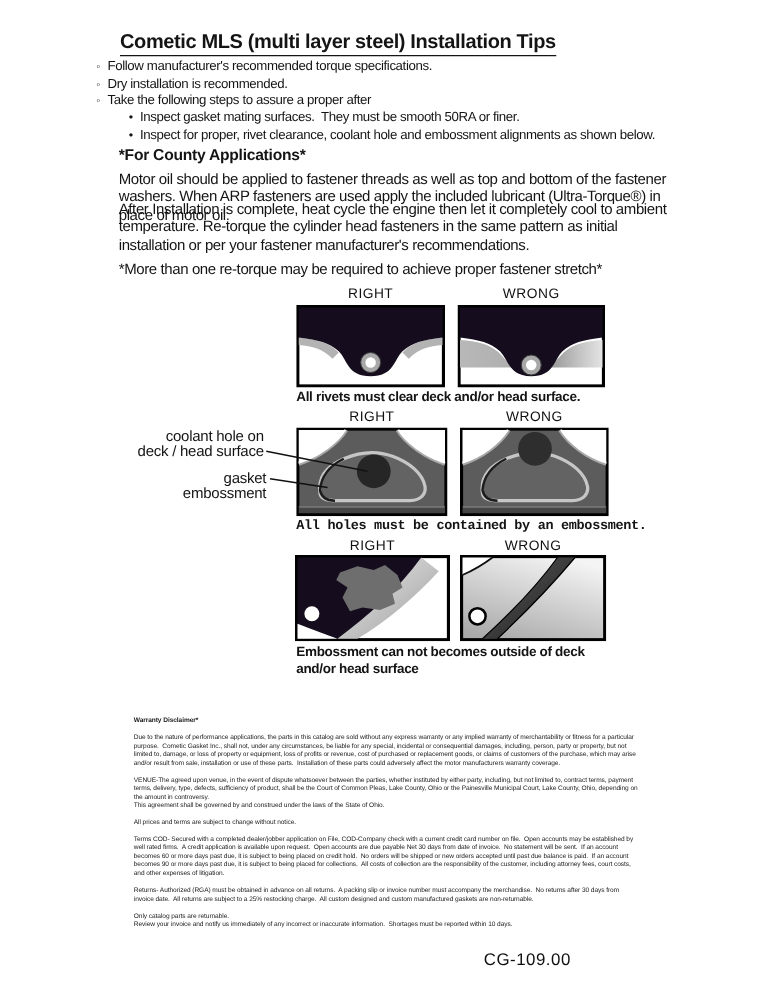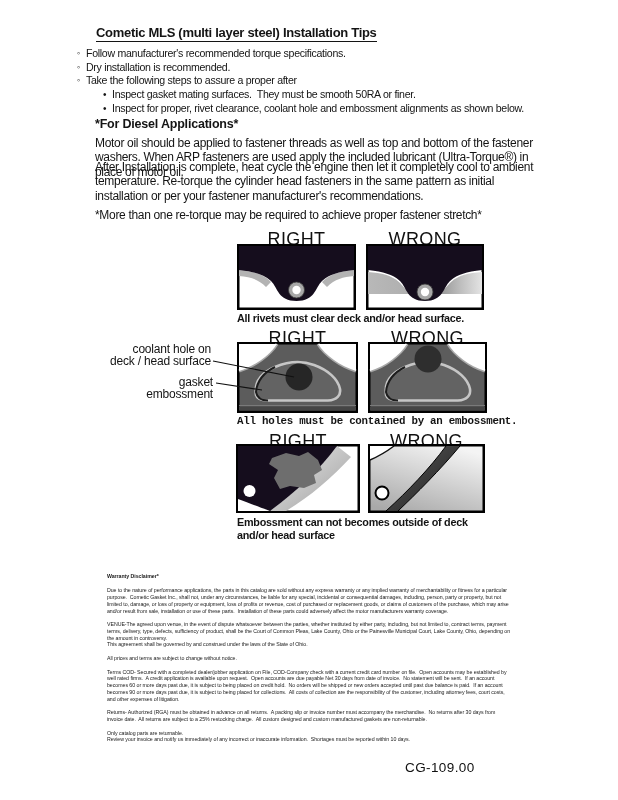--- a/index.html
+++ b/index.html
@@ -3,49 +3,49 @@
 <meta charset="utf-8">
 <style>
   html,body{margin:0;padding:0;background:#e8e8e8;}
   .sheet{
     position:relative;width:618px;height:800px;background:#ffffff;
     font-family:"Liberation Sans",sans-serif;color:#141414;overflow:hidden;
     margin:0 auto;
   }
   .abs{position:absolute;}
   .title{
-    left:96px;top:25px;font-size:13px;font-weight:bold;letter-spacing:-0.3px;
+    left:96px;top:25px;font-size:16px;font-weight:bold;letter-spacing:-0.3px;
     border-bottom:1.6px solid #141414;padding-bottom:1px;white-space:nowrap;
   }
   .tips{left:77px;top:47px;width:460px;font-size:10.6px;letter-spacing:-0.3px;line-height:13.7px;}
   .tiprow{display:flex;}
   .tiprow .glyph{width:9px;flex:0 0 9px;font-size:9px;line-height:13.7px;}
   .tiprow.sub{margin-left:26px;}
   .tiprow.sub .glyph{font-size:10px;}
   .tiptext{white-space:pre-wrap;}
   .h2{left:95px;top:117px;font-size:12.5px;font-weight:bold;letter-spacing:-0.2px;}
   .body{font-size:12px;letter-spacing:-0.32px;line-height:14.4px;width:440px;white-space:pre-wrap;}
   .p1{left:95px;top:136px;}
   .p2{left:95px;top:160px;}
   .p3{left:95px;top:208px;}
-  .dlabel{font-size:18px;letter-spacing:0.4px;color:#101010;text-align:center;}
+  .dlabel{font-size:11px;letter-spacing:0.4px;color:#101010;text-align:center;}
   .caption{font-size:10.8px;font-weight:bold;letter-spacing:-0.25px;line-height:12.5px;}
   .dbox{position:absolute;}
   .dbox svg{display:block;}
   .ann{font-size:12px;letter-spacing:-0.2px;line-height:11.5px;text-align:right;}
   .leader{position:absolute;left:0;top:0;pointer-events:none;z-index:6;}
   .warranty{
     left:107px;top:573px;width:808px;transform:scale(0.5);transform-origin:0 0;
     font-size:10.5px;line-height:13.4px;letter-spacing:-0.1px;color:#1a1a1a;
   }
   .warranty .whead{font-weight:bold;margin:0 0 15px 0;}
   .warranty p{margin:0 0 14px 0;white-space:pre-wrap;}
   .warranty p.tight{margin:0;}
   .warranty p.aftertight{margin:0 0 14px 0;}
-  .code{left:405px;top:760px;font-size:13.5px;letter-spacing:0.4px;color:#101010;}
+  .code{left:387px;top:760px;font-size:13.5px;letter-spacing:0.4px;color:#101010;}
 </style>
 </head>
 <body>
 
 <div class="sheet">
 
   <div class="abs title">Cometic MLS (multi layer steel) Installation Tips</div>
 
   <div class="abs tips">
     <div class="tiprow">
@@ -63,21 +63,21 @@
     <div class="tiprow sub">
       <span class="glyph">•</span>
       <span class="tiptext">Inspect gasket mating surfaces.  They must be smooth 50RA or finer.</span>
     </div>
     <div class="tiprow sub">
       <span class="glyph">•</span>
       <span class="tiptext">Inspect for proper, rivet clearance, coolant hole and embossment alignments as shown below.</span>
     </div>
   </div>
 
-  <div class="abs h2">*For Diesel Applications*</div>
+  <div class="abs h2">*For County Applications*</div>
   <div class="abs body p1">Motor oil should be applied to fastener threads as well as top and bottom of the fastener washers. When ARP fasteners are used apply the included lubricant (Ultra-Torque®) in place of motor oil.</div>
   <div class="abs body p2">After Installation is complete, heat cycle the engine then let it completely cool to ambient temperature. Re-torque the cylinder head fasteners in the same pattern as initial installation or per your fastener manufacturer's recommendations.</div>
   <div class="abs body p3">*More than one re-torque may be required to achieve proper fastener stretch*</div>
 
   <div class="abs dlabel" style="left:237px;top:229px;width:119px;">RIGHT</div>
   <div class="abs dlabel" style="left:366px;top:229px;width:118px;">WRONG</div>
 
   <div class="dbox" style="left:237px;top:244px;">
     <svg width="119" height="66" viewBox="0 0 119 66">
       <rect x="1.25" y="1.25" width="116.5" height="63.5" fill="#ffffff" stroke="#000000" stroke-width="2.5"></rect>

